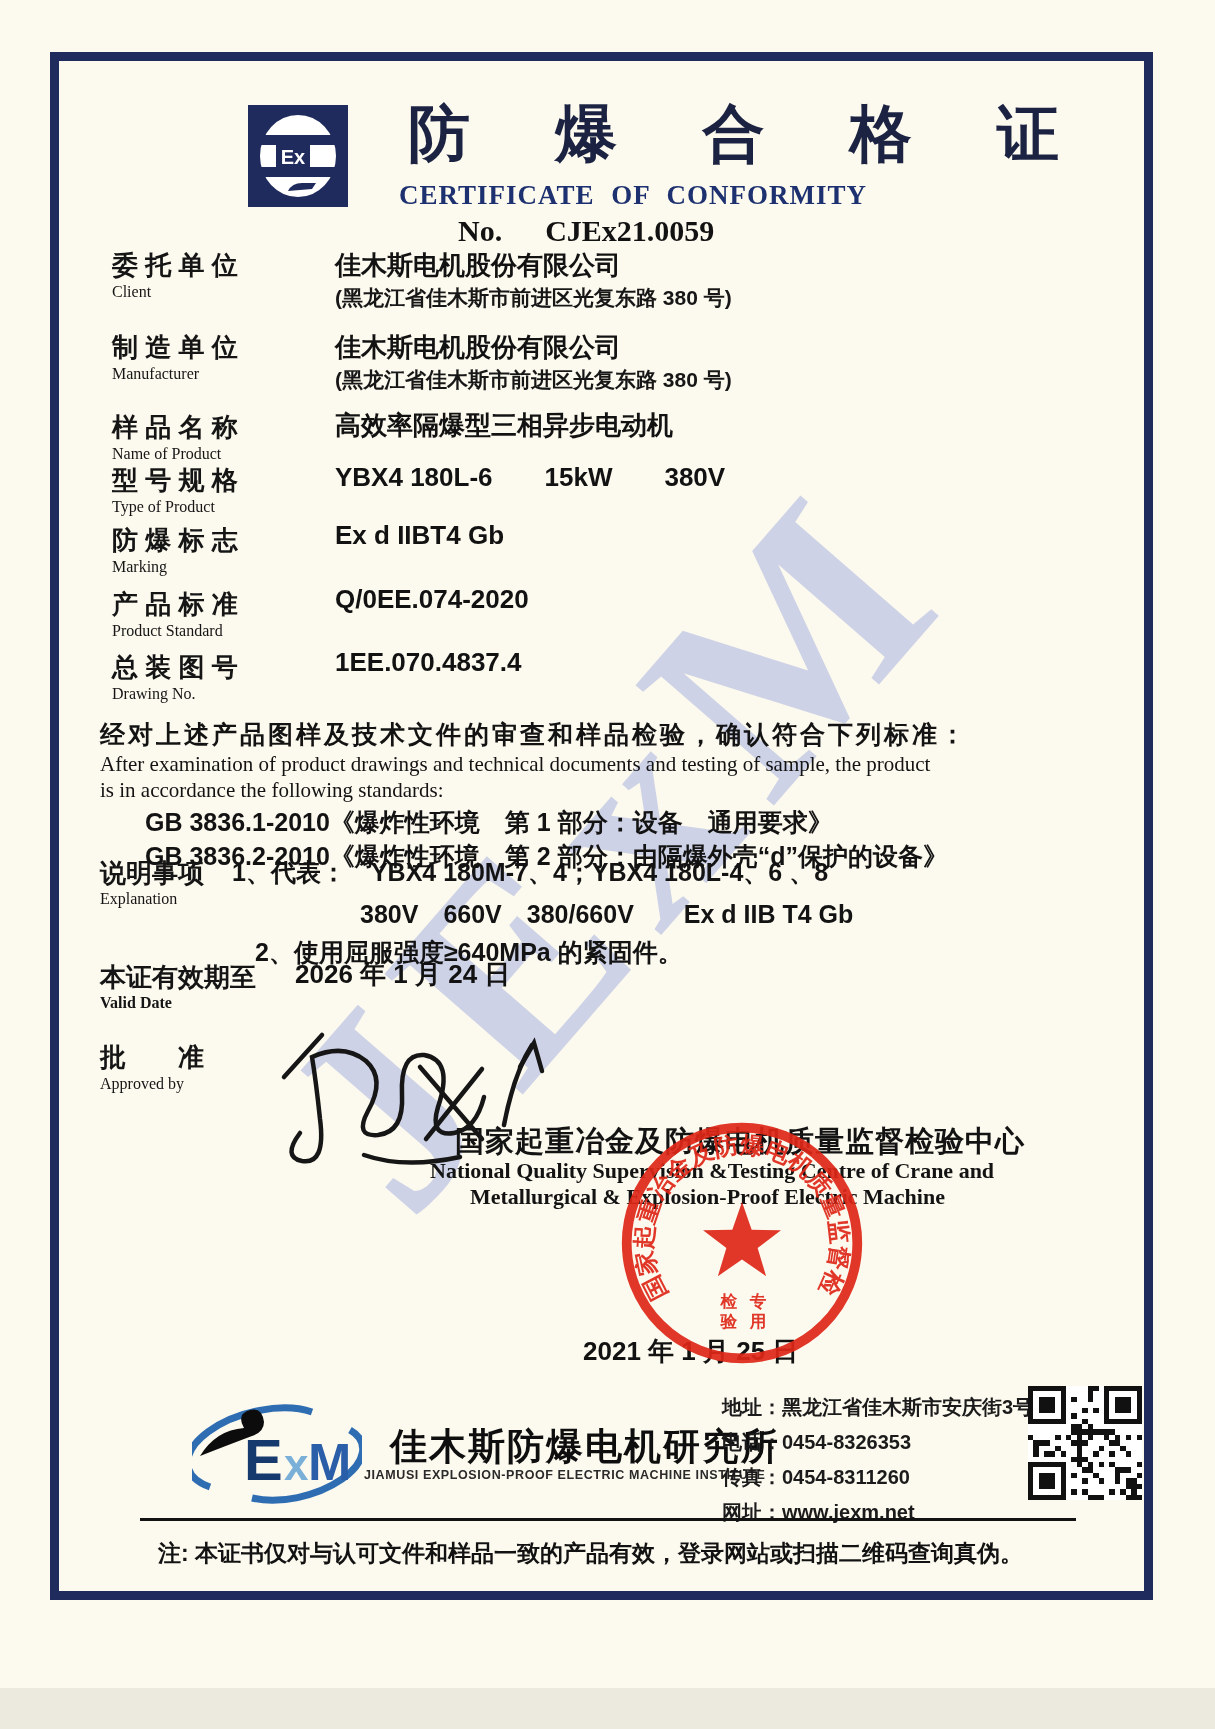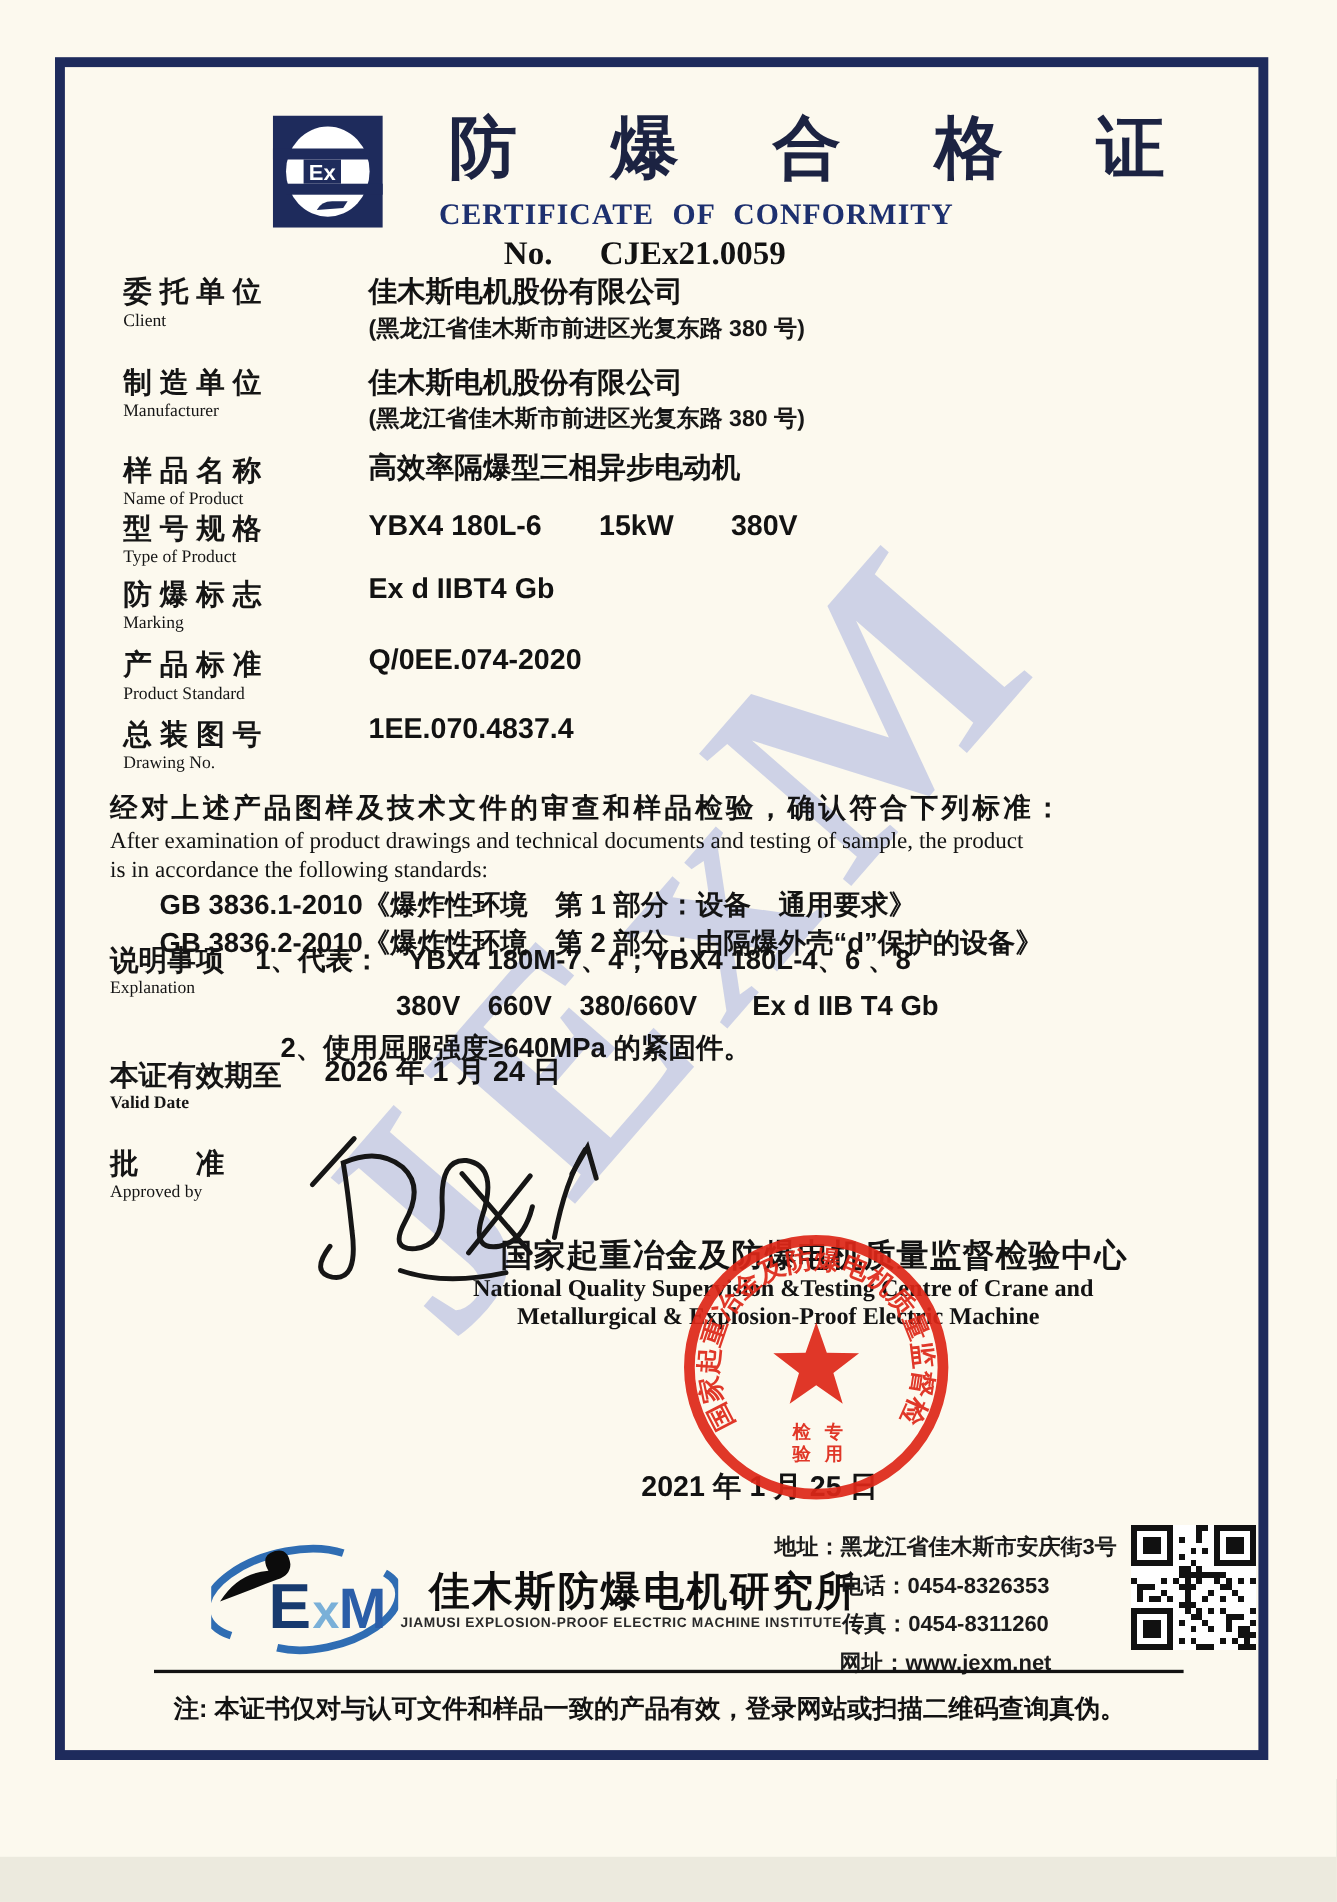--- a/index.html
+++ b/index.html
@@ -150,21 +150,21 @@
       <path d="M8,64 q16,-26 44,-28 q-8,-14 6,-18 q12,-3 14,12 q0,10 -12,14 q-24,9 -52,20 z" fill="#0c0c0c"></path>
       <text x="52" y="88" font-size="58" font-weight="bold" fill="#173a6e" font-family="Liberation Sans, sans-serif">E</text>
       <text x="92" y="88" font-size="44" font-weight="bold" fill="#7ab0d8" font-family="Liberation Sans, sans-serif">x</text>
       <text x="116" y="88" font-size="52" font-weight="bold" fill="#2b5ea8" font-family="Liberation Sans, sans-serif">M</text>
     </svg>
   </div>
 
   <div class="abs" style="left:362px;top:1422px;font-size:37px;font-weight:bold;color:#0e0e0e;letter-spacing:2px;white-space:nowrap;font-family:'Liberation Sans',sans-serif;padding-left:28px;">佳木斯防爆电机研究所</div>
   <div class="abs" style="left:364px;top:1468px;font-size:12.5px;font-weight:bold;color:#2a2a2a;letter-spacing:0.6px;white-space:nowrap;font-family:'Liberation Sans',sans-serif;">JIAMUSI EXPLOSION-PROOF ELECTRIC MACHINE INSTITUTE</div>
 
-  <div class="abs footer-contact" style="left:704px;top:1390px;text-align:center;">
+  <div class="abs footer-contact" style="left:722px;top:1390px;">
     <div><span>地址：</span><span>黑龙江省佳木斯市安庆街3号</span></div>
     <div><span>电话：</span><span>0454-8326353</span></div>
     <div><span>传真：</span><span>0454-8311260</span></div>
     <div><span>网址：</span><span>www.jexm.net</span></div>
   </div>
 
   <div class="abs" style="left:1028px;top:1386px;width:114px;height:114px;"><svg width="114" height="114" viewBox="0 0 21 21" shape-rendering="crispEdges">
         <rect width="21" height="21" fill="#fff"></rect>
         <rect x="0" y="9" width="1" height="1" fill="#111"></rect>
         <rect x="1" y="10" width="1" height="1" fill="#111"></rect>

